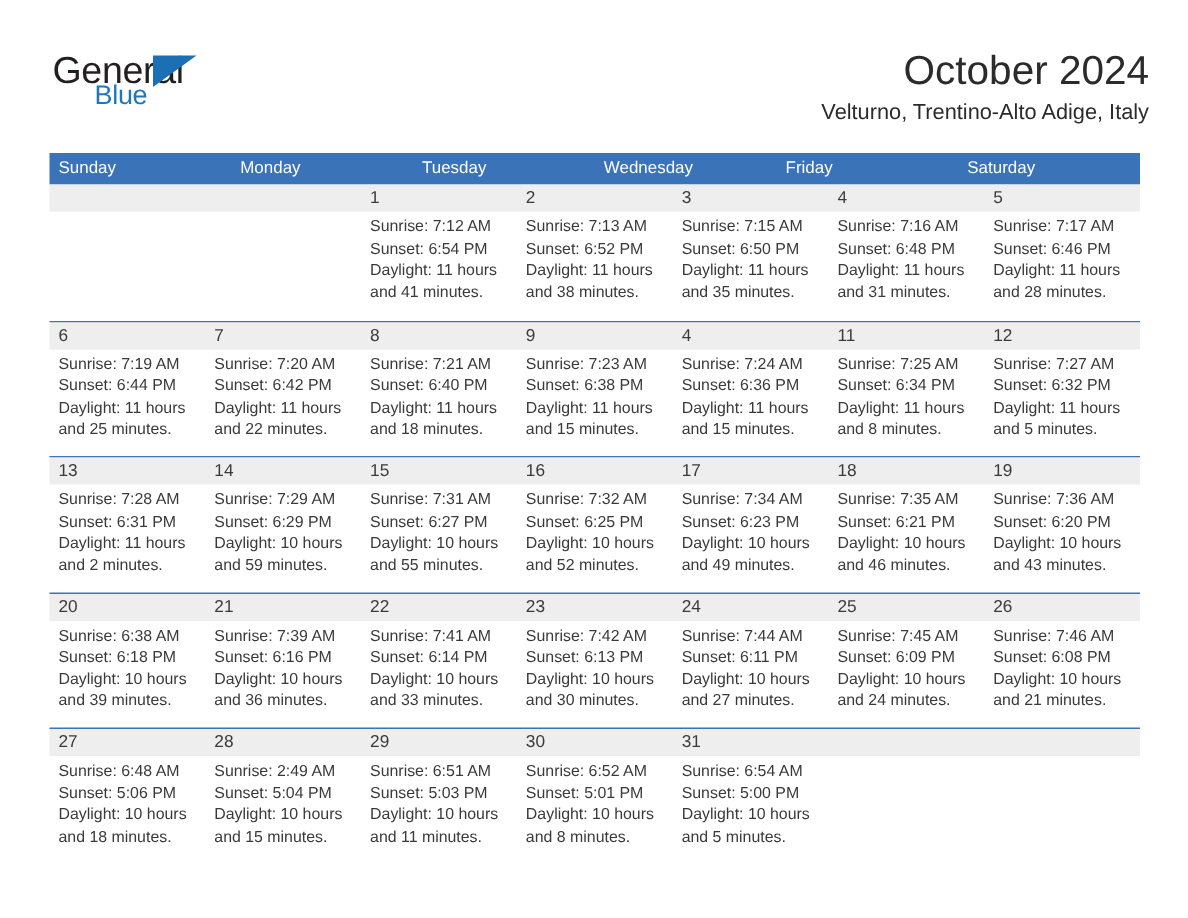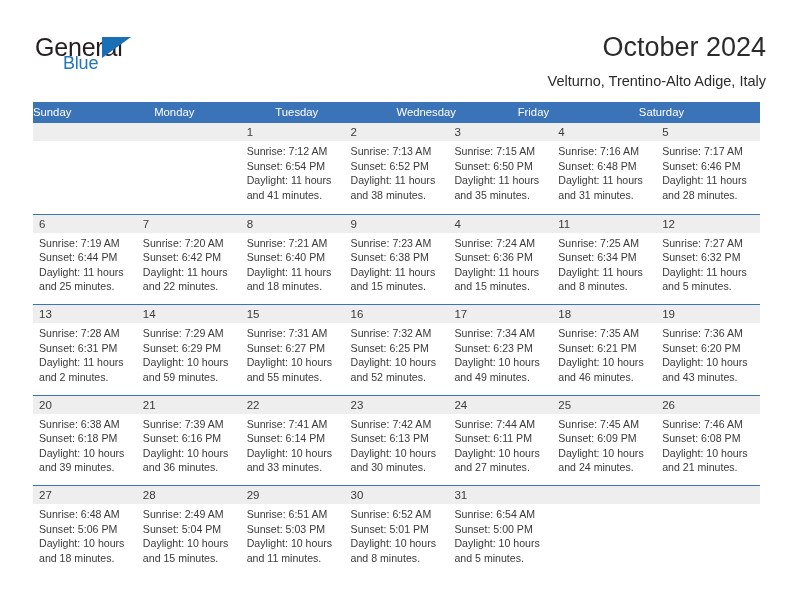--- a/index.html
+++ b/index.html
@@ -74,41 +74,41 @@
     font-size: 27px;
     color: #2b2b2b;
     line-height: 34px;
     font-weight: normal;
     white-space: nowrap;
   }
   .cal-subtitle {
     font-size: 14.5px;
     color: #2b2b2b;
     line-height: 22px;
-    margin-top: 6px;
     white-space: nowrap;
   }
 
   
   .calendar {
     position: absolute;
     left: 33px;
     top: 102px;
     width: 727px;
   }
   .dow-row {
     display: flex;
     background: #3b73b9;
     height: 21px;
   }
   .dow-cell {
     flex: 1 1 0;
     color: #ffffff;
     font-size: 11.3px;
     line-height: 21px;
+    padding-left: 6px;
     box-sizing: border-box;
     white-space: nowrap;
   }
 
   .week {
     position: relative;
     display: flex;
     height: 90.5px;
     border-top: 1.6px solid #3b73b9;
     box-sizing: border-box;

